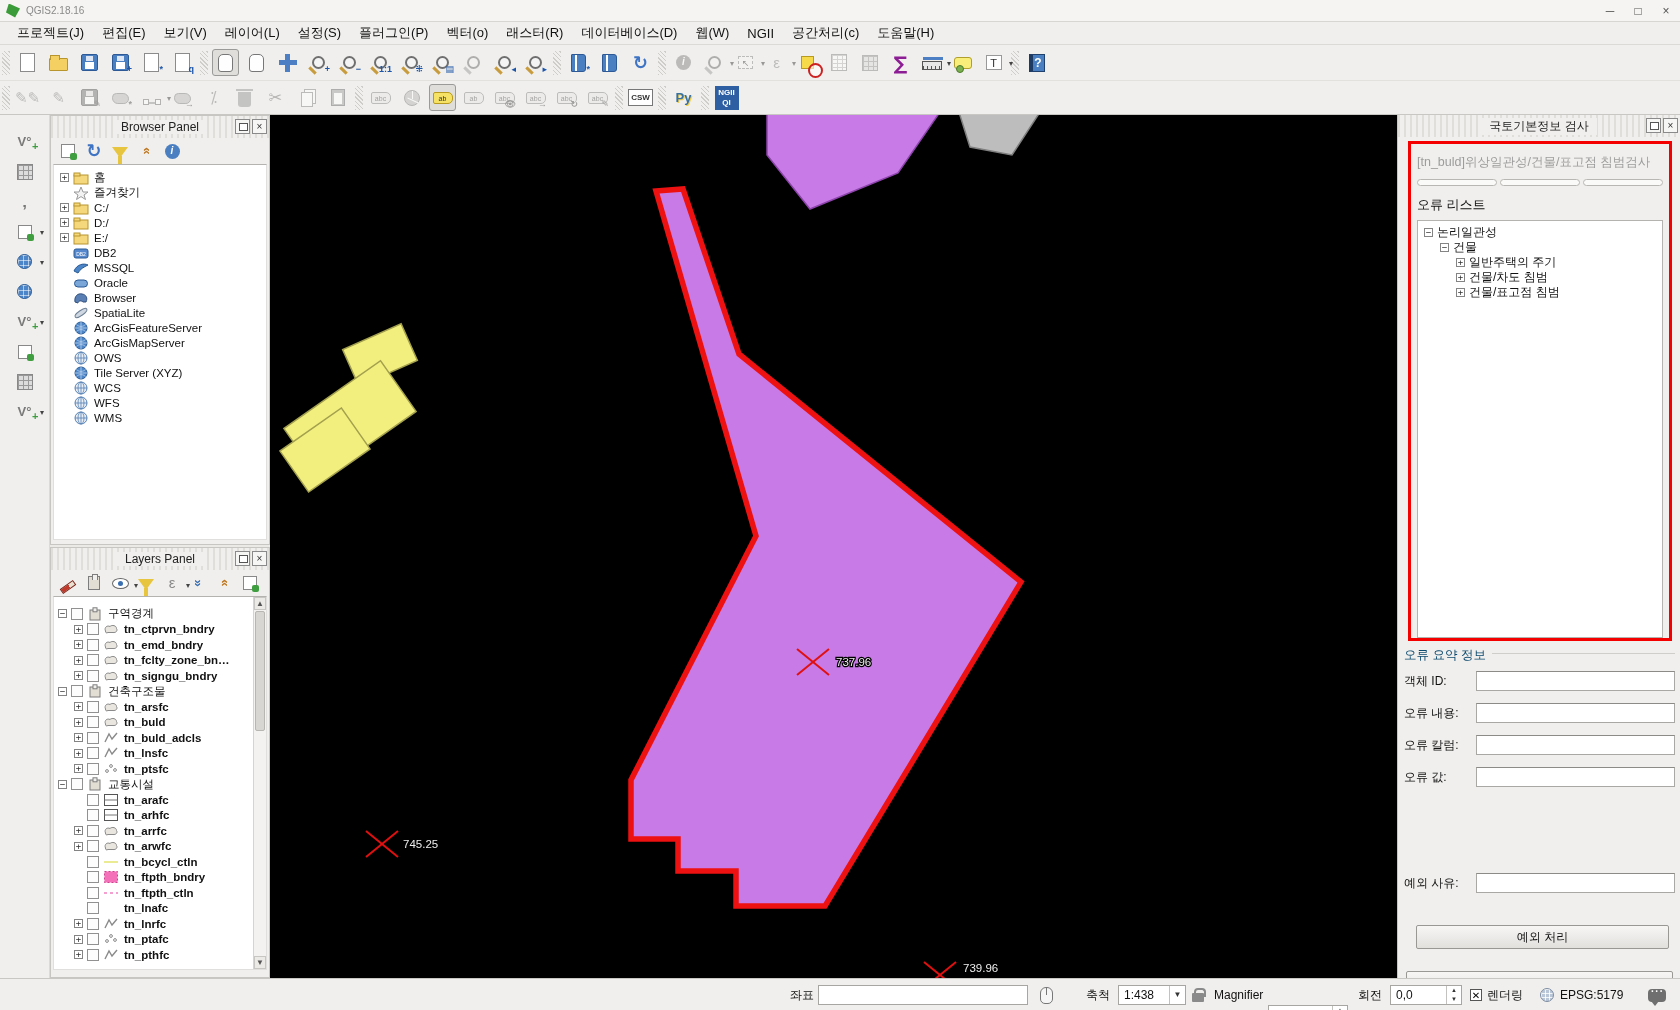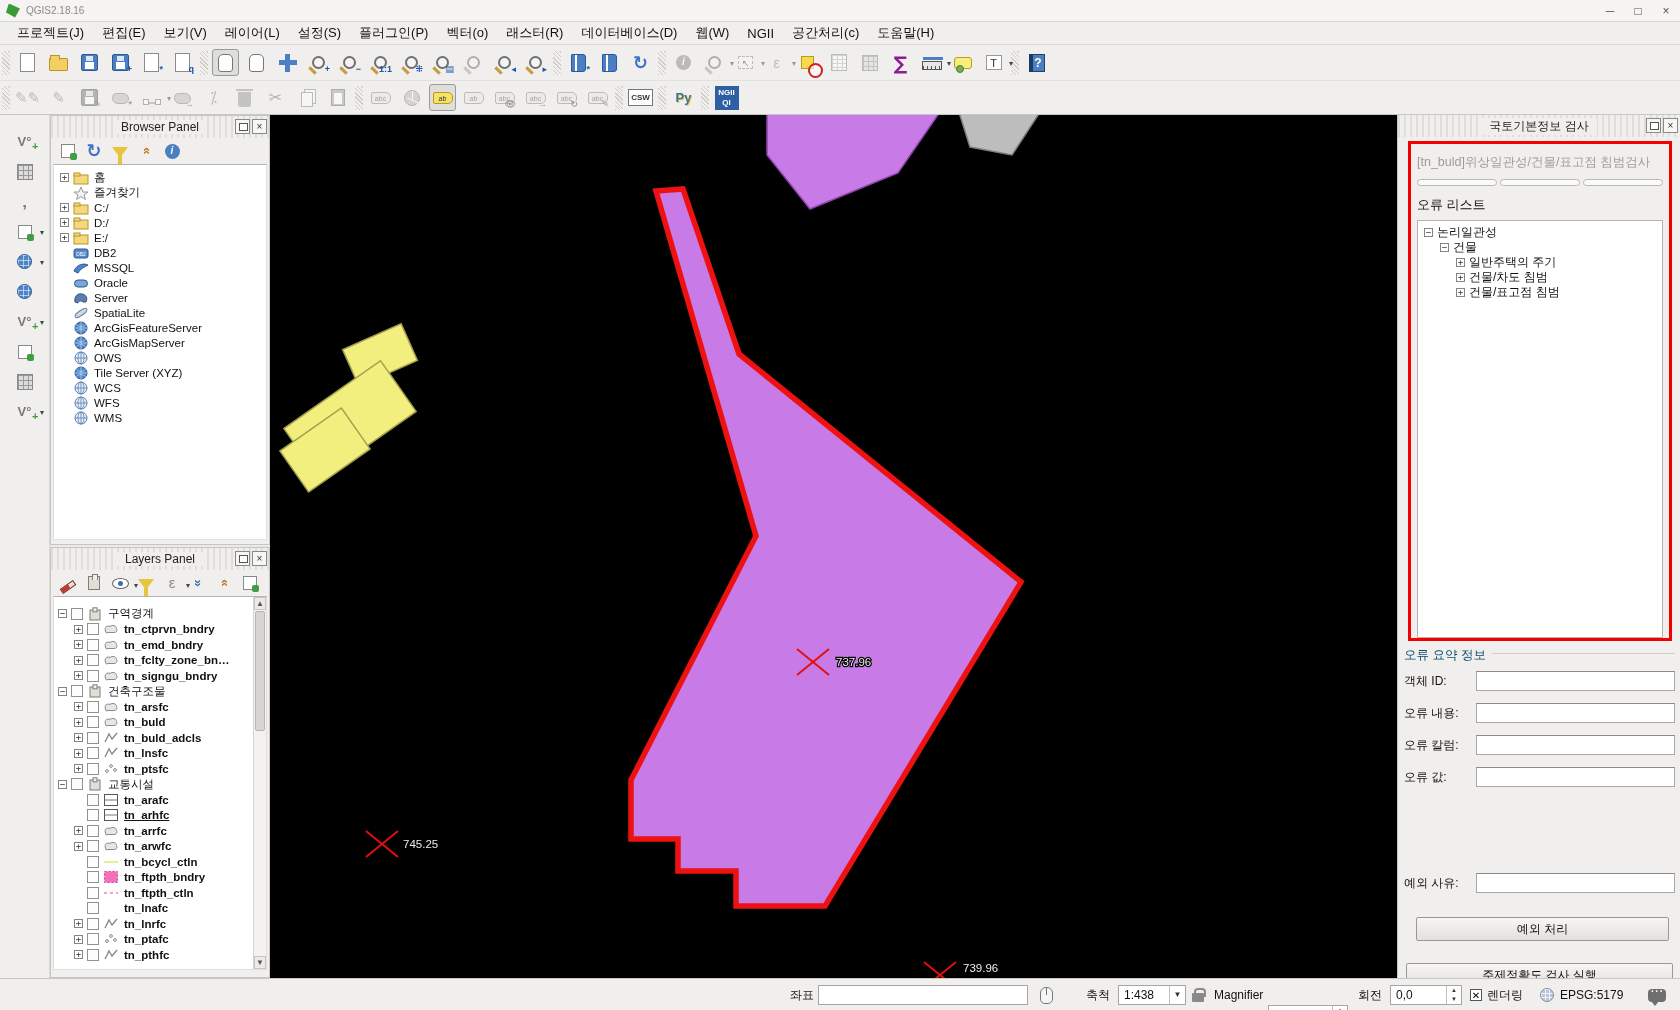--- a/index.html
+++ b/index.html
@@ -553,21 +553,21 @@
           <span>Oracle</span>
         </div>
         <div class="trow">
           <span class="sp" style="width:6px;"></span>
           <span class="noexp"></span>
           <span class="ticon">
             <svg width="16" height="14" viewBox="0 0 16 14">
               <path d="M2,11 C1,5 5,2 9,3 C13,3.5 15,7 13,11 L10,11 C8,9 5,10 5,12 Z" fill="#5a7fb5" stroke="#31517e"></path>
             </svg>
           </span>
-          <span>Server</span>
+          <span>Browser</span>
         </div>
         <div class="trow">
           <span class="sp" style="width:6px;"></span>
           <span class="noexp"></span>
           <span class="ticon">
             <svg width="16" height="14" viewBox="0 0 16 14">
               <ellipse cx="8" cy="7" rx="7" ry="2.4" transform="rotate(-35 8 7)" fill="#cfd8e2" stroke="#6d7f94"></ellipse>
             </svg>
           </span>
           <span>SpatiaLite</span>
@@ -840,21 +840,21 @@
           <span class="noexp"></span>
           <span class="cb"></span>
           <span class="ticon">
             <svg width="16" height="14" viewBox="0 0 16 14">
               <rect x="1.5" y="1.5" width="13" height="11" fill="#ffffff" stroke="#555"></rect>
               <line x1="1.5" y1="7" x2="14.5" y2="7" stroke="#777"></line>
             </svg>
           </span>
           <span class="lname">tn_arafc</span>
         </div>
-        <div class="trow" style="height: 15.5px; text-decoration: underline;">
+        <div class="trow" style="height: 15.5px;">
           <span class="sp" style="width:20px;"></span>
           <span class="noexp"></span>
           <span class="cb"></span>
           <span class="ticon">
             <svg width="16" height="14" viewBox="0 0 16 14">
               <rect x="1.5" y="1.5" width="13" height="11" fill="#ffffff" stroke="#555"></rect>
               <line x1="1.5" y1="7" x2="14.5" y2="7" stroke="#777"></line>
             </svg>
           </span>
           <span class="lname">tn_arhfc</span>
@@ -1051,21 +1051,21 @@
           </div>
           <div class="frow" style="top: 104px;">
             <span class="flabel">오류 값:</span>
             <div class="finput"></div>
           </div>
           <div class="frow" style="top: 210px;">
             <span class="flabel">예외 사유:</span>
             <div class="finput"></div>
           </div>
         </div>
-      <div class="btn" id="exception-btn" style="margin:4px 0 0 12px; width:253px; height:24px; line-height:23px;">예외 처리</div>
+      <div class="btn" id="exception-btn" style="margin:12px 0 0 12px; width:253px; height:24px; line-height:23px;">예외 처리</div>
       <div class="btn" id="run-btn" style="margin:22px 0 0 2px; width:267px; height:24px; line-height:23px;">주제정확도 검사 실행</div>
     </div>
   </div>
 </div>
 
 <div id="statusbar">
   <div class="sb" style="left:790px;">
       <span>좌표</span>
     </div>
   <div class="sb" style="left:818px;">

